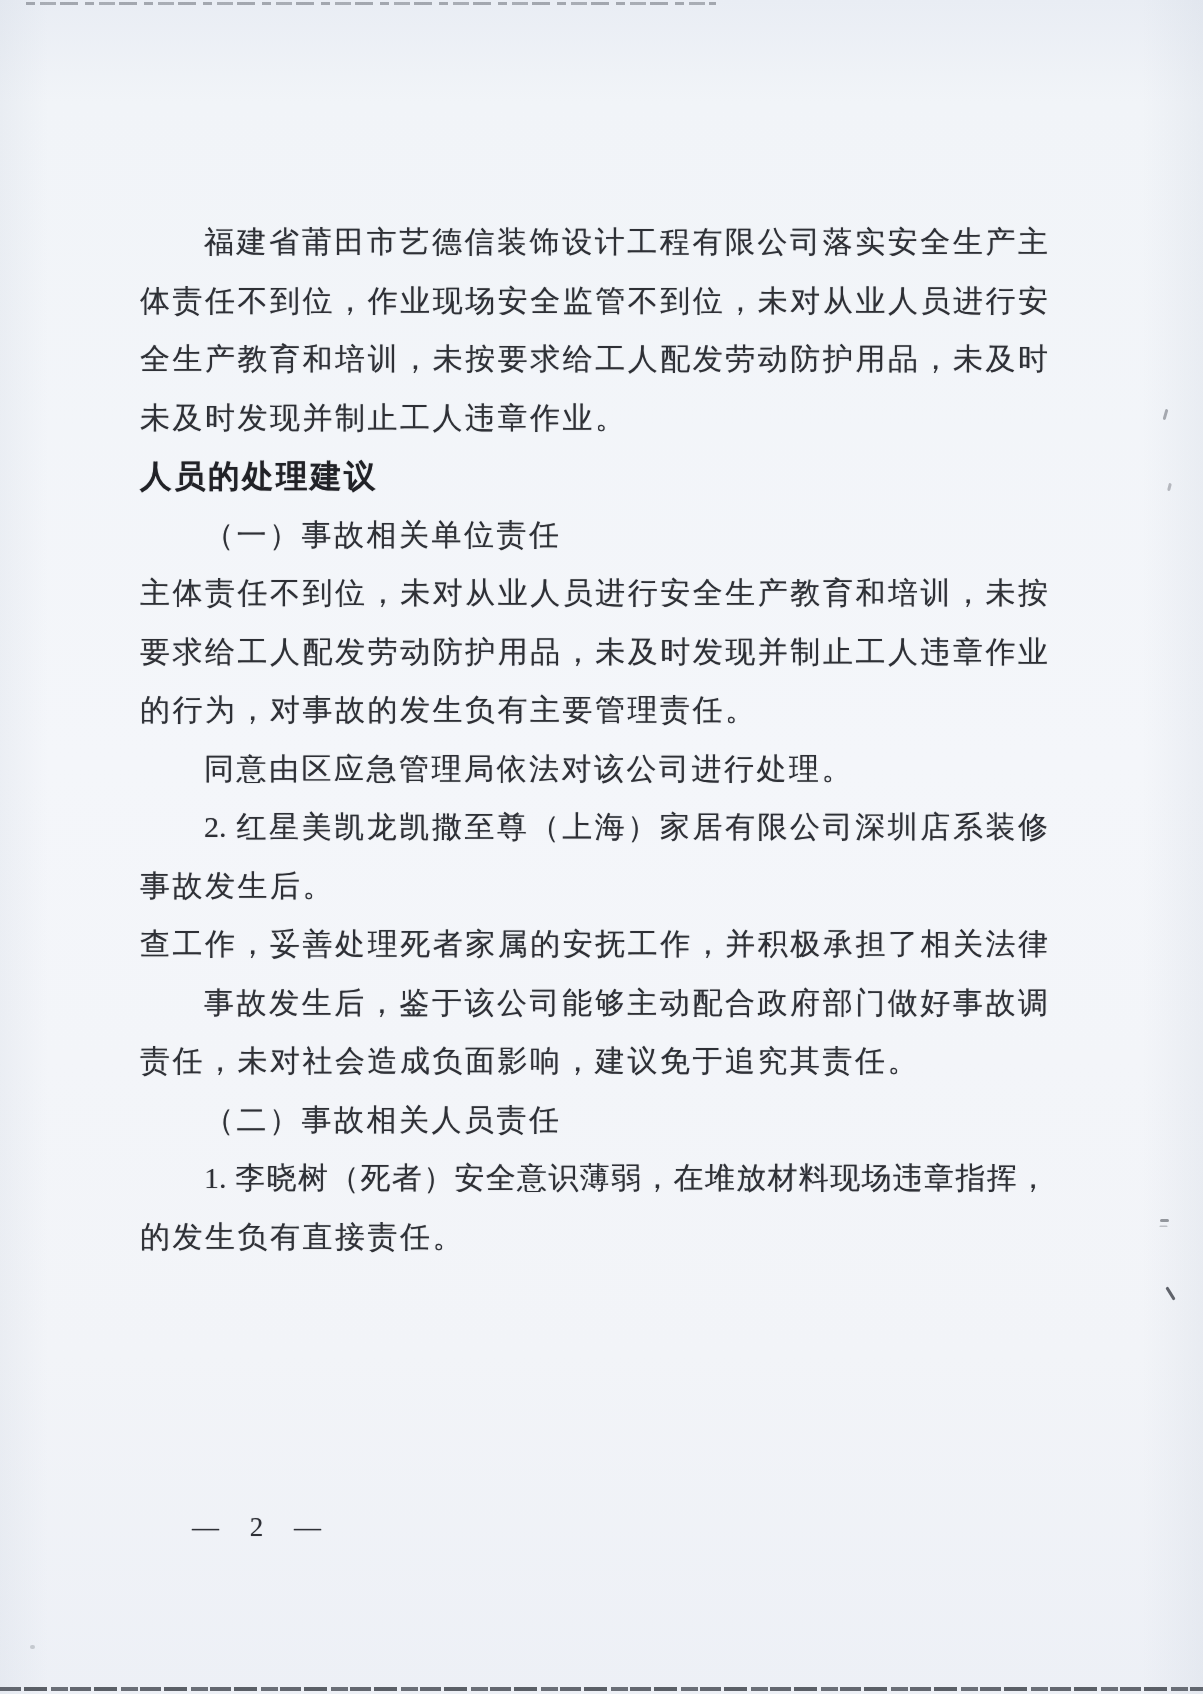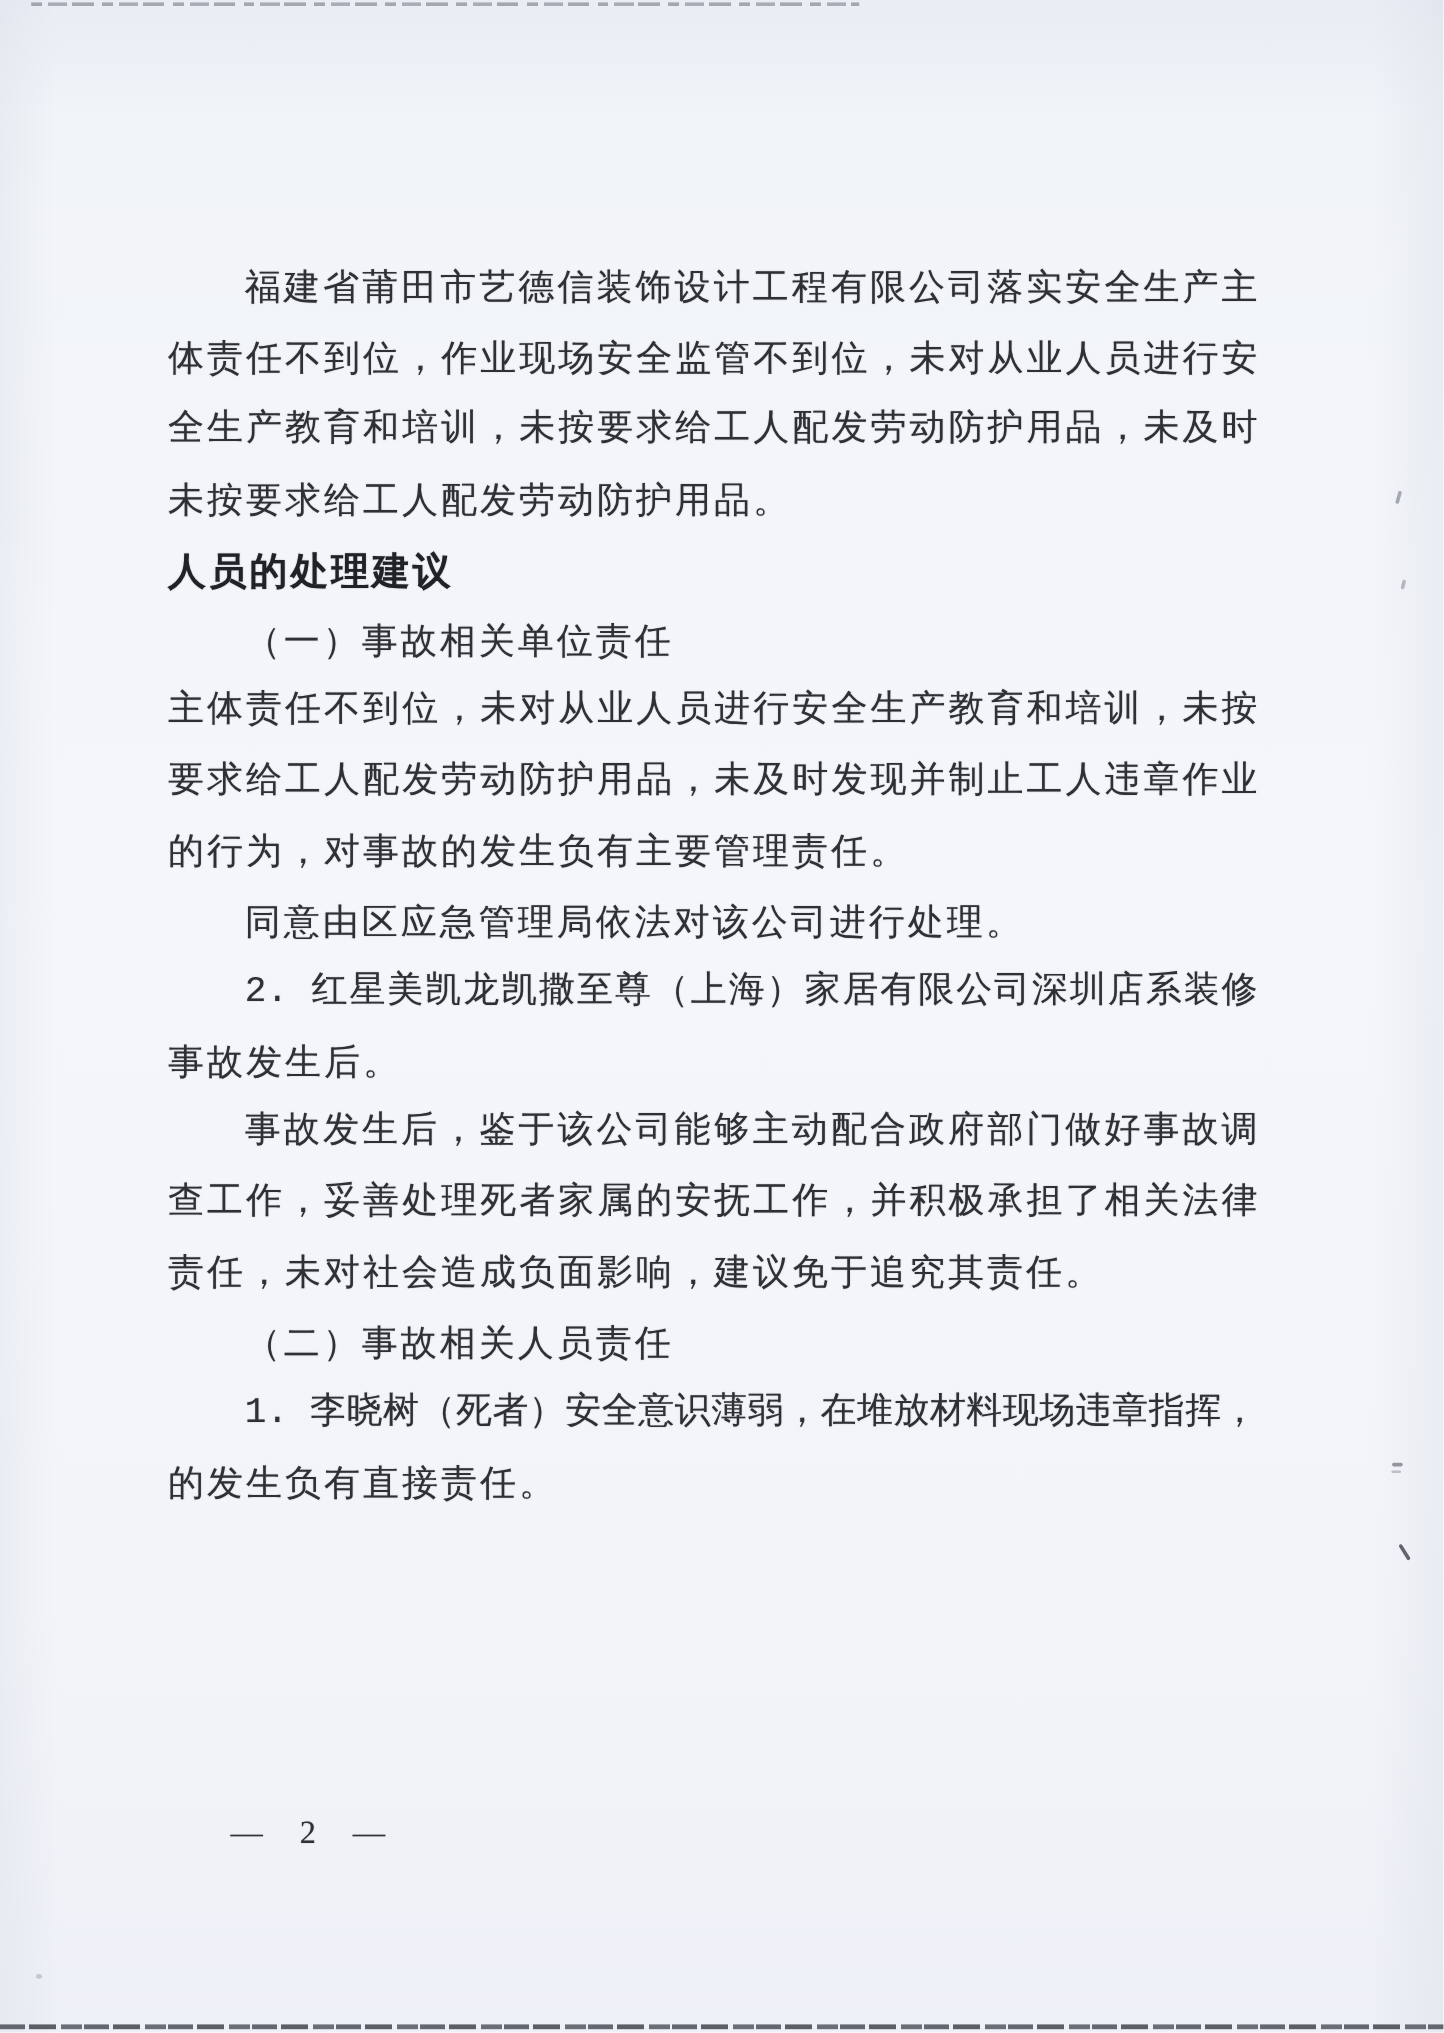--- a/index.html
+++ b/index.html
@@ -29,21 +29,20 @@
     text-shadow: 0 0 1px rgba(46,48,54,.45);
     font-family: "Liberation Serif", serif;
   }
   .line.justify {
     letter-spacing: normal;
     white-space: normal;
     text-align: justify;
     text-align-last: justify;
     text-justify: inter-character;
     overflow: hidden;
-    font-family: Liberation Mono, monospace;
   }
   .line.indent { padding-left: 64px; }
   .line.bold {
     font-family: "Liberation Sans", sans-serif;
     font-weight: 700;
     font-size: 31.5px;
     color: #212227;
     text-shadow: 0 0 1px rgba(25,26,30,.5);
   }
   .page-number {
@@ -83,31 +82,31 @@
 </head>
 <body>
 
 <div class="page">
   <div class="artifact-top"></div>
 
   <div class="text-block" id="text-block">
       <div class="line indent justify">福建省莆田市艺德信装饰设计工程有限公司落实安全生产主</div>
       <div class="line justify">体责任不到位，作业现场安全监管不到位，未对从业人员进行安</div>
       <div class="line justify">全生产教育和培训，未按要求给工人配发劳动防护用品，未及时</div>
-      <div class="line">未按要求给工人配发劳动防护用品。</div>
+      <div class="line">未及时发现并制止工人违章作业。</div>
       <div class="line bold">人员的处理建议</div>
       <div class="line indent">（一）事故相关单位责任</div>
       <div class="line justify">主体责任不到位，未对从业人员进行安全生产教育和培训，未按</div>
       <div class="line justify">要求给工人配发劳动防护用品，未及时发现并制止工人违章作业</div>
       <div class="line">的行为，对事故的发生负有主要管理责任。</div>
       <div class="line indent">同意由区应急管理局依法对该公司进行处理。</div>
       <div class="line indent justify">2. 红星美凯龙凯撒至尊（上海）家居有限公司深圳店系装修</div>
       <div class="line">事故发生后。</div>
+      <div class="line justify">查工作，妥善处理死者家属的安抚工作，并积极承担了相关法律</div>
       <div class="line indent justify">事故发生后，鉴于该公司能够主动配合政府部门做好事故调</div>
-      <div class="line justify">查工作，妥善处理死者家属的安抚工作，并积极承担了相关法律</div>
       <div class="line">责任，未对社会造成负面影响，建议免于追究其责任。</div>
       <div class="line indent">（二）事故相关人员责任</div>
       <div class="line indent justify">1. 李晓树（死者）安全意识薄弱，在堆放材料现场违章指挥，</div>
       <div class="line">的发生负有直接责任。</div>
     </div>
 
   <div class="page-number">— 2 —</div>
 
   <div class="scan-mark mark-a"></div>
   <div class="scan-mark mark-b"></div>

